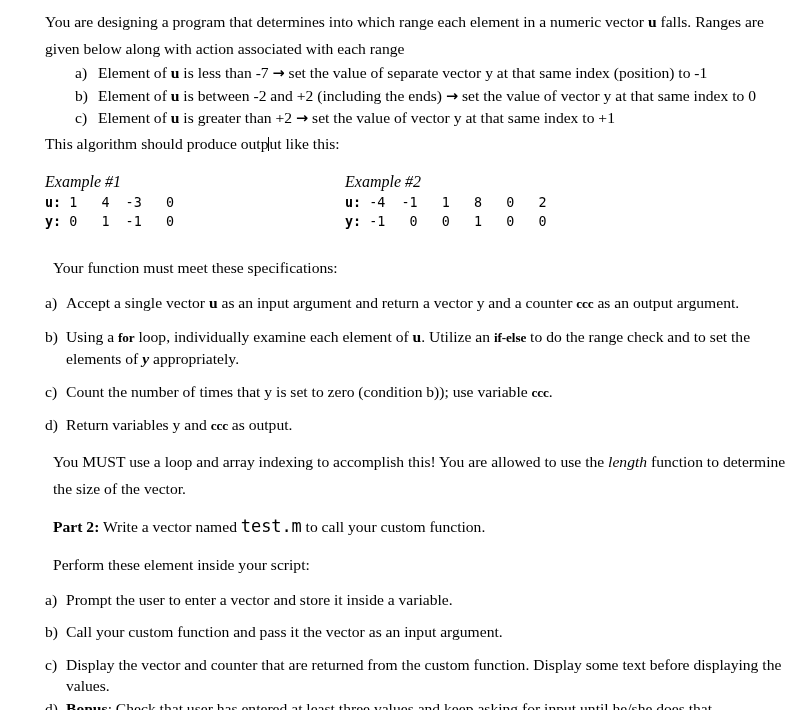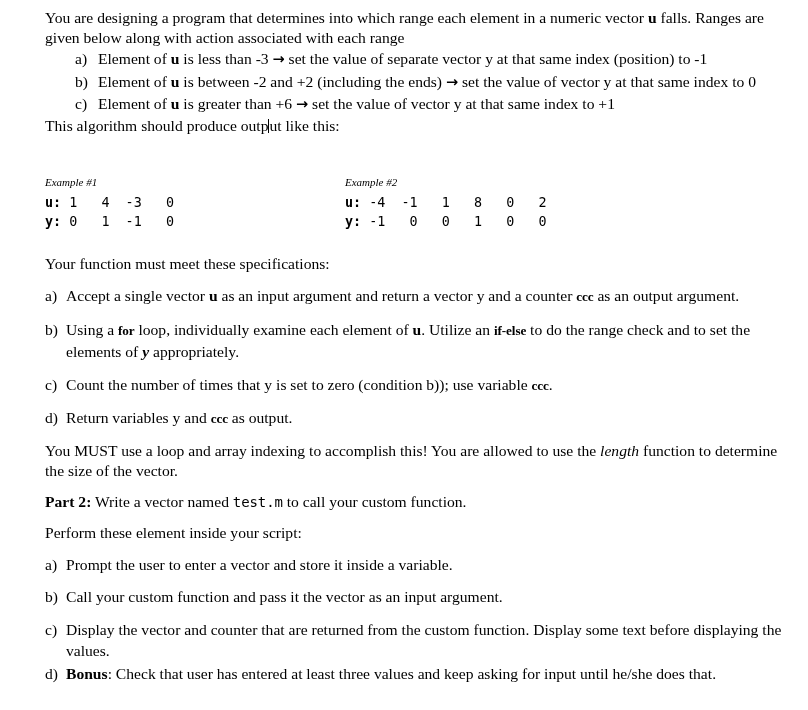--- a/index.html
+++ b/index.html
@@ -24,25 +24,26 @@
   }
   .body-col {
     position: absolute;
     left: 45px;
     top: 8px;
     width: 750px;
   }
   p.para {
     margin: 0;
     font-size: 15.6px;
-    line-height: 20px;
+    line-height: 27px;
     text-align: left;
   }
   p.para.gap {
     margin-top: 11px;
+    margin-left: 8px;
   }
   
   .list-top {
     margin: 0;
     padding: 0;
     list-style: none;
   }
   .list-top > li {
     position: relative;
     padding-left: 53px;
@@ -82,21 +83,21 @@
     top: 0;
     width: 19px;
     text-align: left;
   }
 
   b.bld { font-weight: bold; }
   i.ital { font-style: italic; }
   .bi { font-weight: bold; font-style: italic; }
   .mono {
     font-family: "DejaVu Sans Mono", "Liberation Mono", monospace;
-    font-size: 14px;
+    font-size: 17px;
     letter-spacing: -0.1px;
   }
   .mono-b {
     font-family: Liberation Serif, serif;
     font-size: 13.2px;
     font-weight: bold;
     letter-spacing: -0.1px;
   }
   .arrow {
     font-family: "DejaVu Sans", sans-serif;
@@ -121,21 +122,21 @@
     height: 62px;
   }
   .ex {
     position: absolute;
     top: 0;
   }
   .ex-1 { left: 0px; }
   .ex-2 { left: 300px; }
   .ex-title {
     font-style: italic;
-    font-size: 11px;
+    font-size: 16px;
     line-height: 20px;
     margin: 0 0 1px 0;
   }
   .ex-row {
     font-family: "DejaVu Sans Mono", "Liberation Mono", monospace;
     font-size: 13.4px;
     line-height: 19px;
     white-space: pre;
     letter-spacing: 0px;
   }
@@ -145,27 +146,27 @@
 <body>
 
 <div class="page">
 
   <div class="body-col">
 
     <p class="para"><span>You are designing a program that determines into which range each element in a numeric vector </span><b class="bld">u</b><span> falls. Ranges are given below along with action associated with each range</span></p>
 
     <ol class="list-top">
       <li>
-        <span class="marker">a)</span><span>Element of </span><b class="bld">u</b><span> is less than -3 </span><span class="arrow">→</span><span> set the value of separate vector y at that same index (position) to -1</span>
+        <span class="marker">a)</span><span>Element of </span><b class="bld">u</b><span> is less than -7 </span><span class="arrow">→</span><span> set the value of separate vector y at that same index (position) to -1</span>
       </li>
       <li>
         <span class="marker">b)</span><span>Element of </span><b class="bld">u</b><span> is between -2 and +2 (including the ends) </span><span class="arrow">→</span><span> set the value of vector y at that same index to 0</span>
       </li>
       <li class="wide-marker">
-        <span class="marker">c)</span><span>Element of </span><b class="bld">u</b><span> is greater than +6 </span><span class="arrow">→</span><span> set the value of vector y at that same index to +1</span>
+        <span class="marker">c)</span><span>Element of </span><b class="bld">u</b><span> is greater than +2 </span><span class="arrow">→</span><span> set the value of vector y at that same index to +1</span>
       </li>
     </ol>
 
     <p class="para"><span>This algorithm should produce outp</span><span class="caret"></span><span>ut like this:</span></p>
 
   </div>
 
   <div class="examples">
     <div class="ex ex-1">
       <div class="ex-title">Example #1</div>

